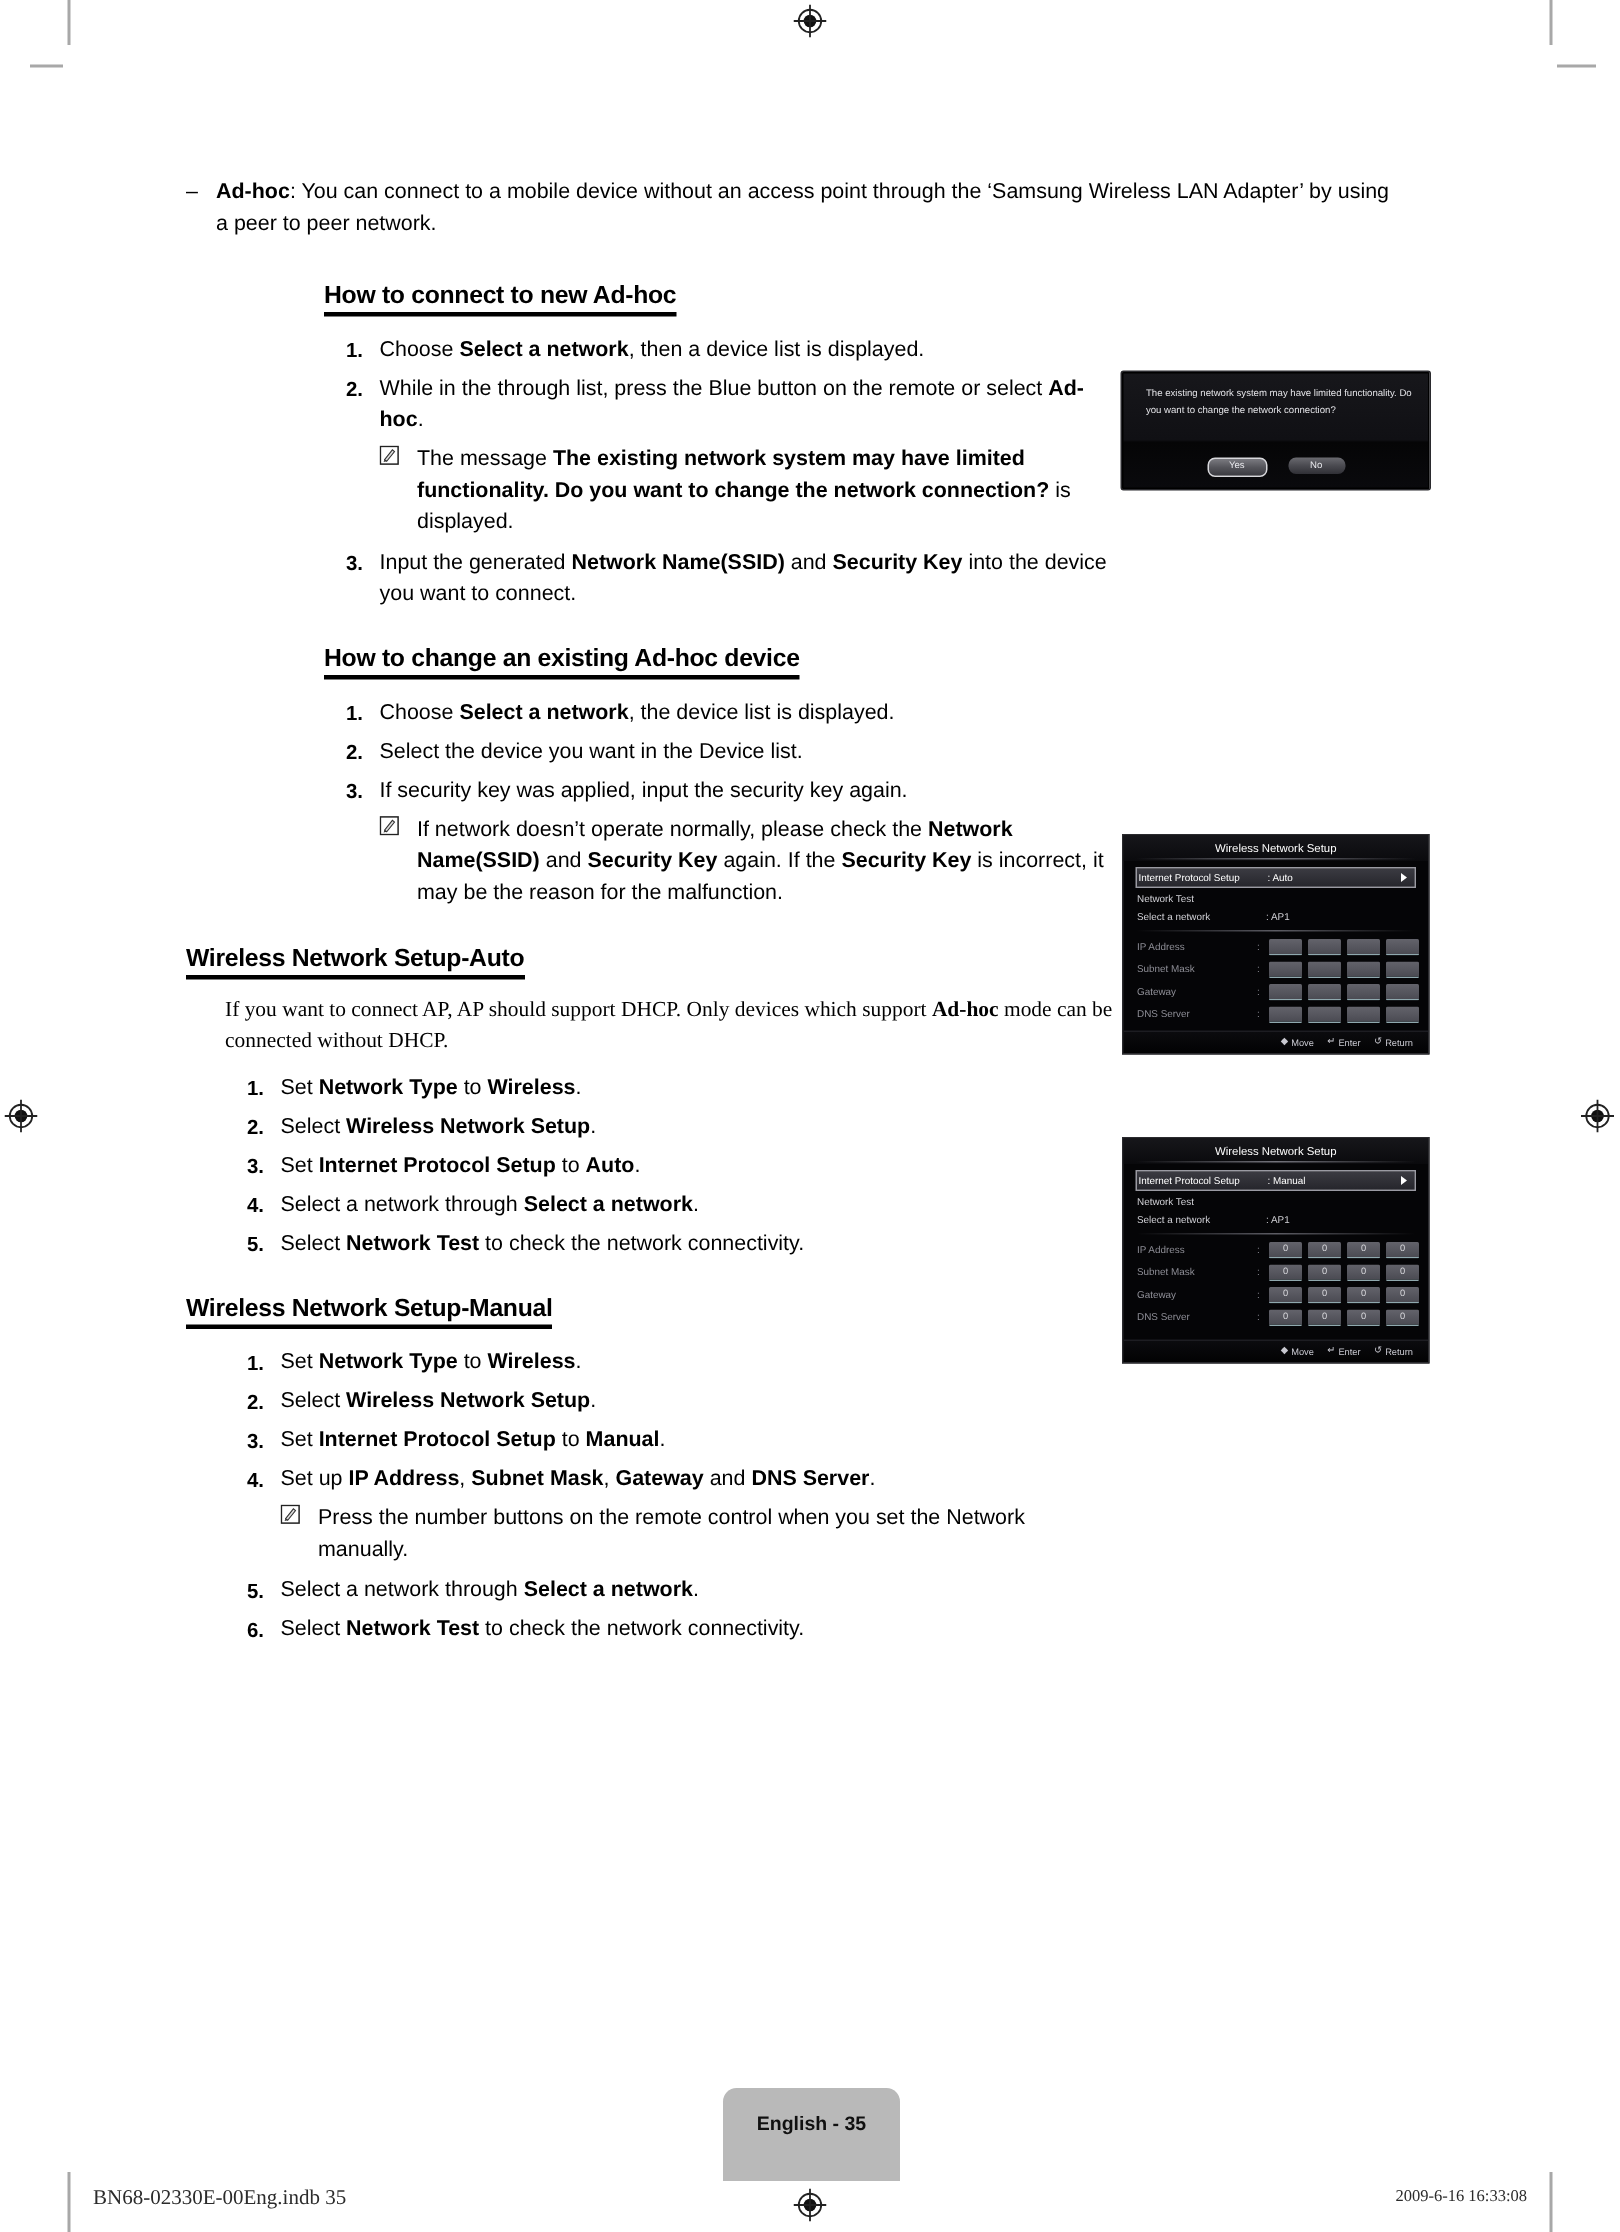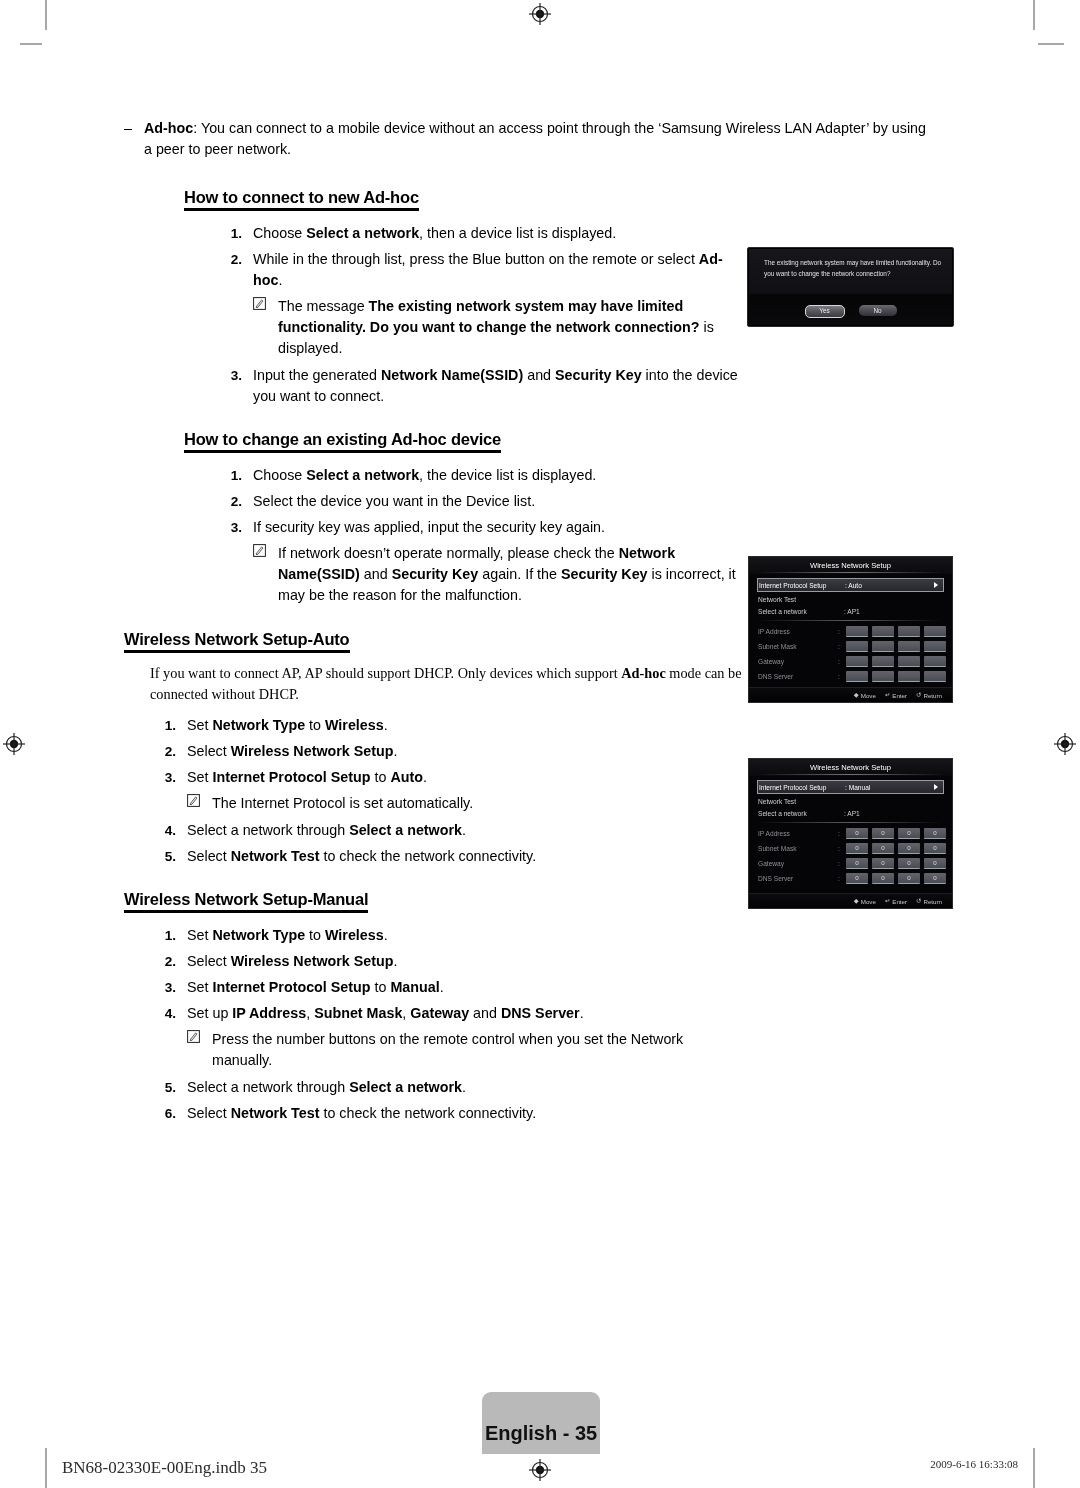--- a/index.html
+++ b/index.html
@@ -65,21 +65,21 @@
 
   h2.section-head {
     font-size: 16.5px;
     font-weight: bold;
     margin: 18px 0 6px 0;
     display: inline-block;
     border-bottom: 3px solid #000;
     padding-bottom: 1px;
     letter-spacing: -0.2px;
   }
-  .head-wrap { margin-left: 60px; }
+  .head-wrap { margin-left: 92px; }
   .head-wrap-flush { margin-left: 0px; }
 
   ol.steps {
     list-style: none;
     margin: 6px 0 0 0;
     padding: 0;
   }
   ol.steps > li {
     display: flex;
     font-size: 14.3px;
@@ -290,32 +290,32 @@
     left: 482px;
     top: 1392px;
     width: 118px;
     height: 62px;
     background: #b9b9b9;
     border-radius: 9px 9px 0 0;
   }
   .footer-tab span {
     display: block;
     text-align: center;
-    font-size: 20px;
+    font-size: 13px;
     font-weight: bold;
     line-height: 1;
-    padding-top: 31px;
+    padding-top: 17px;
     color: #111;
   }
   .foot-left {
     position: absolute;
     left: 62px;
     top: 1458px;
     font-family: "Liberation Serif", serif;
-    font-size: 17px;
+    font-size: 14px;
     color: #2b2b2b;
   }
   .foot-right {
     position: absolute;
     right: 62px;
     top: 1458px;
     font-family: "Liberation Serif", serif;
     font-size: 11px;
     color: #2b2b2b;
   }
@@ -434,30 +434,20 @@
             <span class="txt"><span>Set </span><b>Network Type</b><span> to </span><b>Wireless</b><span>.</span></span>
           </li>
           <li>
             <span class="num">2.</span>
             <span class="txt"><span>Select </span><b>Wireless Network Setup</b><span>.</span></span>
           </li>
           <li>
             <span class="num">3.</span>
             <span class="txt"><span>Set </span><b>Internet Protocol Setup</b><span> to </span><b>Auto</b><span>.</span></span>
           </li>
-          <div class="note" style="padding-left: 37px;">
-            <span class="note-ico">
-              <svg width="13" height="13" viewBox="0 0 13 13" class="note-icon-svg">
-                <rect x="0.6" y="0.6" width="11.8" height="11.8" fill="#fff" stroke="#222" stroke-width="1"></rect>
-                <path d="M3.4 9.4 L8.6 2.9 L10.0 4.0 L4.8 10.5 Z" fill="#dcdcdc" stroke="#333" stroke-width="0.7"></path>
-                <path d="M3.4 9.4 L4.8 10.5 L2.7 11.0 Z" fill="#333"></path>
-              </svg>
-            </span>
-            <div class="note-txt"><span>The Internet Protocol is set automatically.</span></div>
-          </div>
           <li>
             <span class="num">4.</span>
             <span class="txt"><span>Select a network through </span><b>Select a network</b><span>.</span></span>
           </li>
           <li>
             <span class="num">5.</span>
             <span class="txt"><span>Select </span><b>Network Test</b><span> to check the network connectivity.</span></span>
           </li>
         </ol>
         <div class="head-wrap-flush"><h2 class="section-head">Wireless Network Setup-Manual</h2></div>

